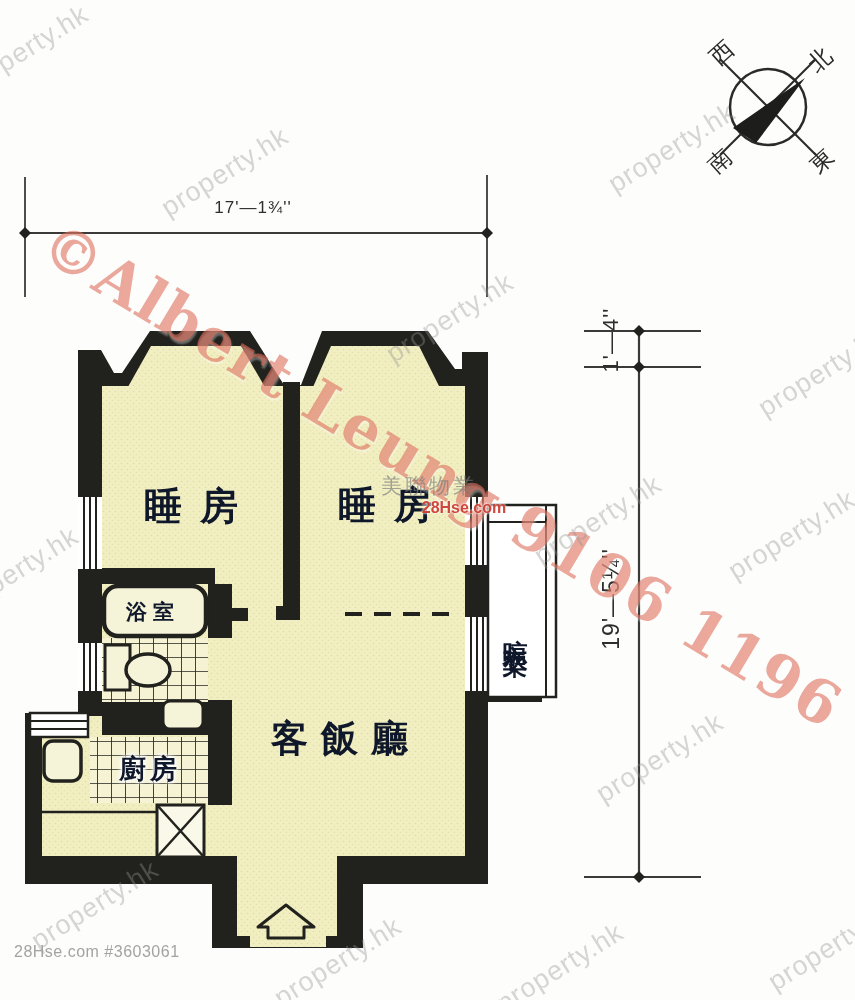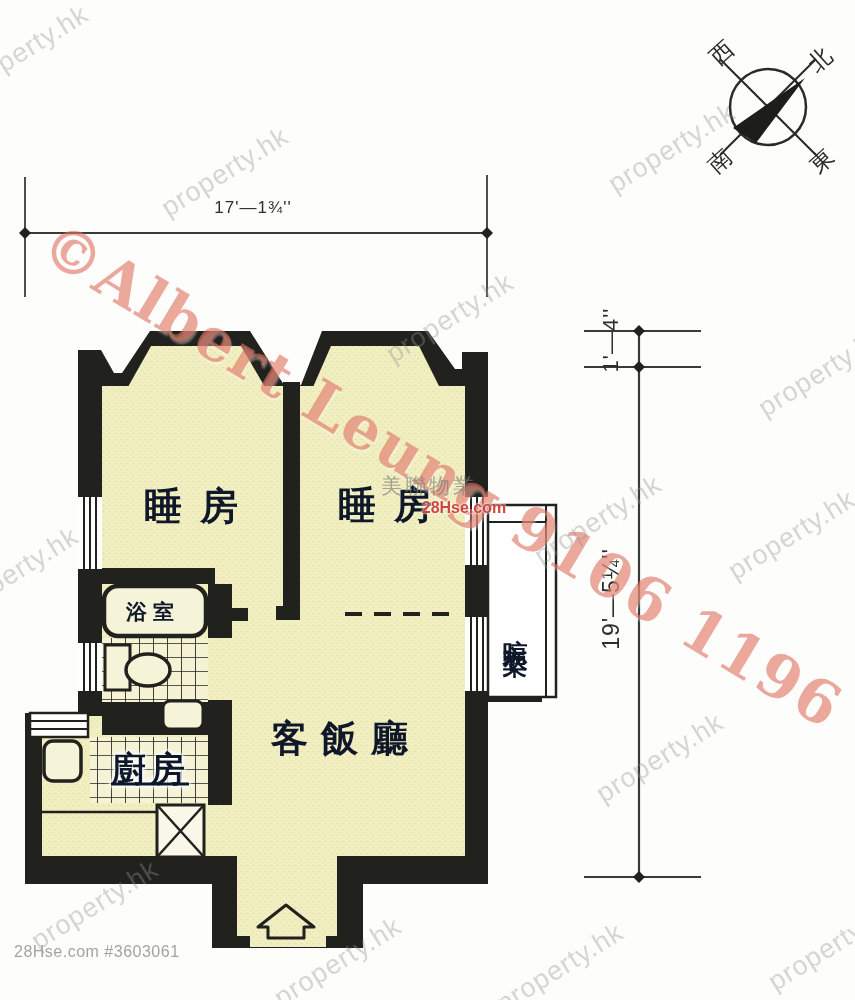--- a/index.html
+++ b/index.html
@@ -4,22 +4,22 @@
 <style>
   html,body{margin:0;padding:0;background:#ffffff;}
   #stage{position:relative;width:855px;height:1000px;background:#fdfdfc;overflow:hidden;
          font-family:"Liberation Sans",sans-serif;}
   #plan-svg{position:absolute;left:0;top:0;}
   .ov{position:absolute;transform:translate(-50%,-50%);white-space:nowrap;line-height:1;}
   .cjk{font-family:"Liberation Serif","DejaVu Serif",serif;color:#0f172a;}
   .room-lg{font-size:38px;letter-spacing:18px;font-weight:bold;}
   .room-md{font-size:21px;letter-spacing:6px;font-weight:bold;}
   .living{font-size:37px;letter-spacing:13px;font-weight:bold;}
-  .kitchen-label{font-size:35px;letter-spacing:4px;font-weight:bold;
-    text-shadow:0 0 3px #fff,0 0 3px #fff,0 0 5px #fff,0 0 6px #fff;text-decoration:underline;}
+  .kitchen-label{font-size:27px;letter-spacing:4px;font-weight:bold;
+    text-shadow:0 0 3px #fff,0 0 3px #fff,0 0 5px #fff,0 0 6px #fff;}
   .drying{font-size:25px;letter-spacing:6px;font-weight:bold;
     writing-mode:vertical-rl;text-orientation:upright;}
   .dim{font-family:"Liberation Sans",sans-serif;color:#2e2e2c;}
   .dim-top{font-size:17px;letter-spacing:1px;}
   .dim-rot{transform:translate(-50%,-50%) rotate(-90deg);font-size:22px;letter-spacing:1px;}
   .dim-rot2{transform:translate(-50%,-50%) rotate(-90deg);font-size:23px;letter-spacing:1px;}
   .compass-ch{font-size:23px;color:#2a2a28;transform:translate(-50%,-50%) rotate(-42deg);}
   .wm-site{font-size:27px;color:rgba(148,148,148,0.38);letter-spacing:1px;
     transform:translate(-50%,-50%) rotate(-32deg);}
   .wm-agent{font-family:"DejaVu Serif","Liberation Serif",serif;font-weight:bold;

